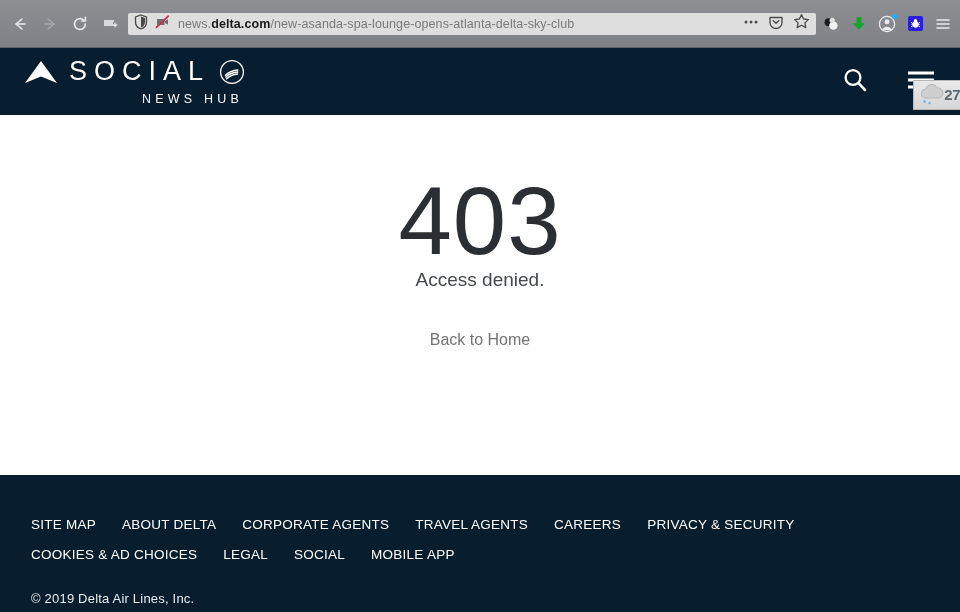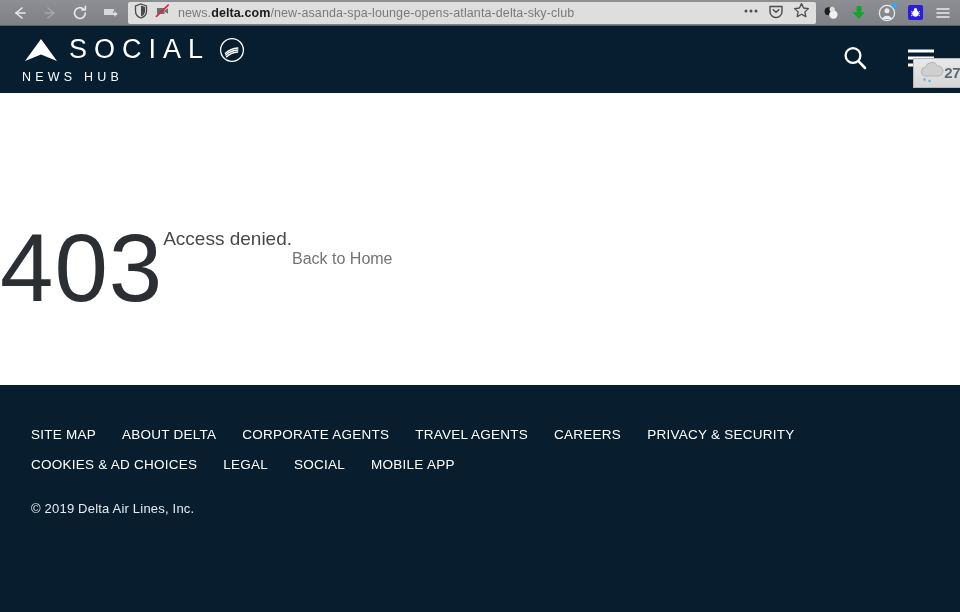--- a/index.html
+++ b/index.html
@@ -6,21 +6,21 @@
   html, body {
     width: 960px; height: 612px;
     font-family: "Liberation Sans", sans-serif;
     overflow: hidden;
     background: #ffffff;
   }
 
   
   .browser-bar {
     position: relative;
-    width: 960px; height: 26px;
+    width: 960px; height: 48px;
     background: linear-gradient(180deg, #8d8f93 0%, #86888d 45%, #7e8186 100%);
     display: flex; align-items: center;
     border-bottom: 1px solid #5c5f64;
   }
   .nav-btns { display: flex; align-items: center; gap: 2px; padding-left: 6px; }
   .nav-btn {
     width: 28px; height: 24px;
     display: flex; align-items: center; justify-content: center;
     border-radius: 3px;
   }
@@ -75,20 +75,21 @@
     color: #ffffff;
     font-size: 27px;
     letter-spacing: 7px;
     font-weight: 400;
     line-height: 1;
   }
   .news-hub {
     color: #ffffff;
     font-size: 12.5px;
     letter-spacing: 4.2px;
+    text-align: right;
     margin-top: 6px;
     padding-right: 2px;
   }
   .header-actions { display: flex; align-items: center; gap: 36px; padding-right: 24px; }
 
   
   .weather-widget {
     position: absolute;
     left: 913px; top: 32px;
     width: 56px; height: 30px;
@@ -99,23 +100,23 @@
     z-index: 30;
   }
   .weather-temp {
     font-size: 15px; color: #5d6a74; font-weight: 700;
     position: absolute; right: 2px; top: 5px;
     letter-spacing: -.3px;
   }
 
   
   .main {
-    width: 960px; height: 292px;
+    width: 960px; height: 360px;
     background: #ffffff;
-    display: flex; flex-direction: row; align-items: center;
+    display: flex; flex-direction: column; align-items: center;
   }
   .error-code {
     font-size: 96px;
     font-weight: 300;
     color: #2b2f33;
     letter-spacing: 1px;
     margin-top: 58px;
     line-height: 1;
   }
   .error-msg {

